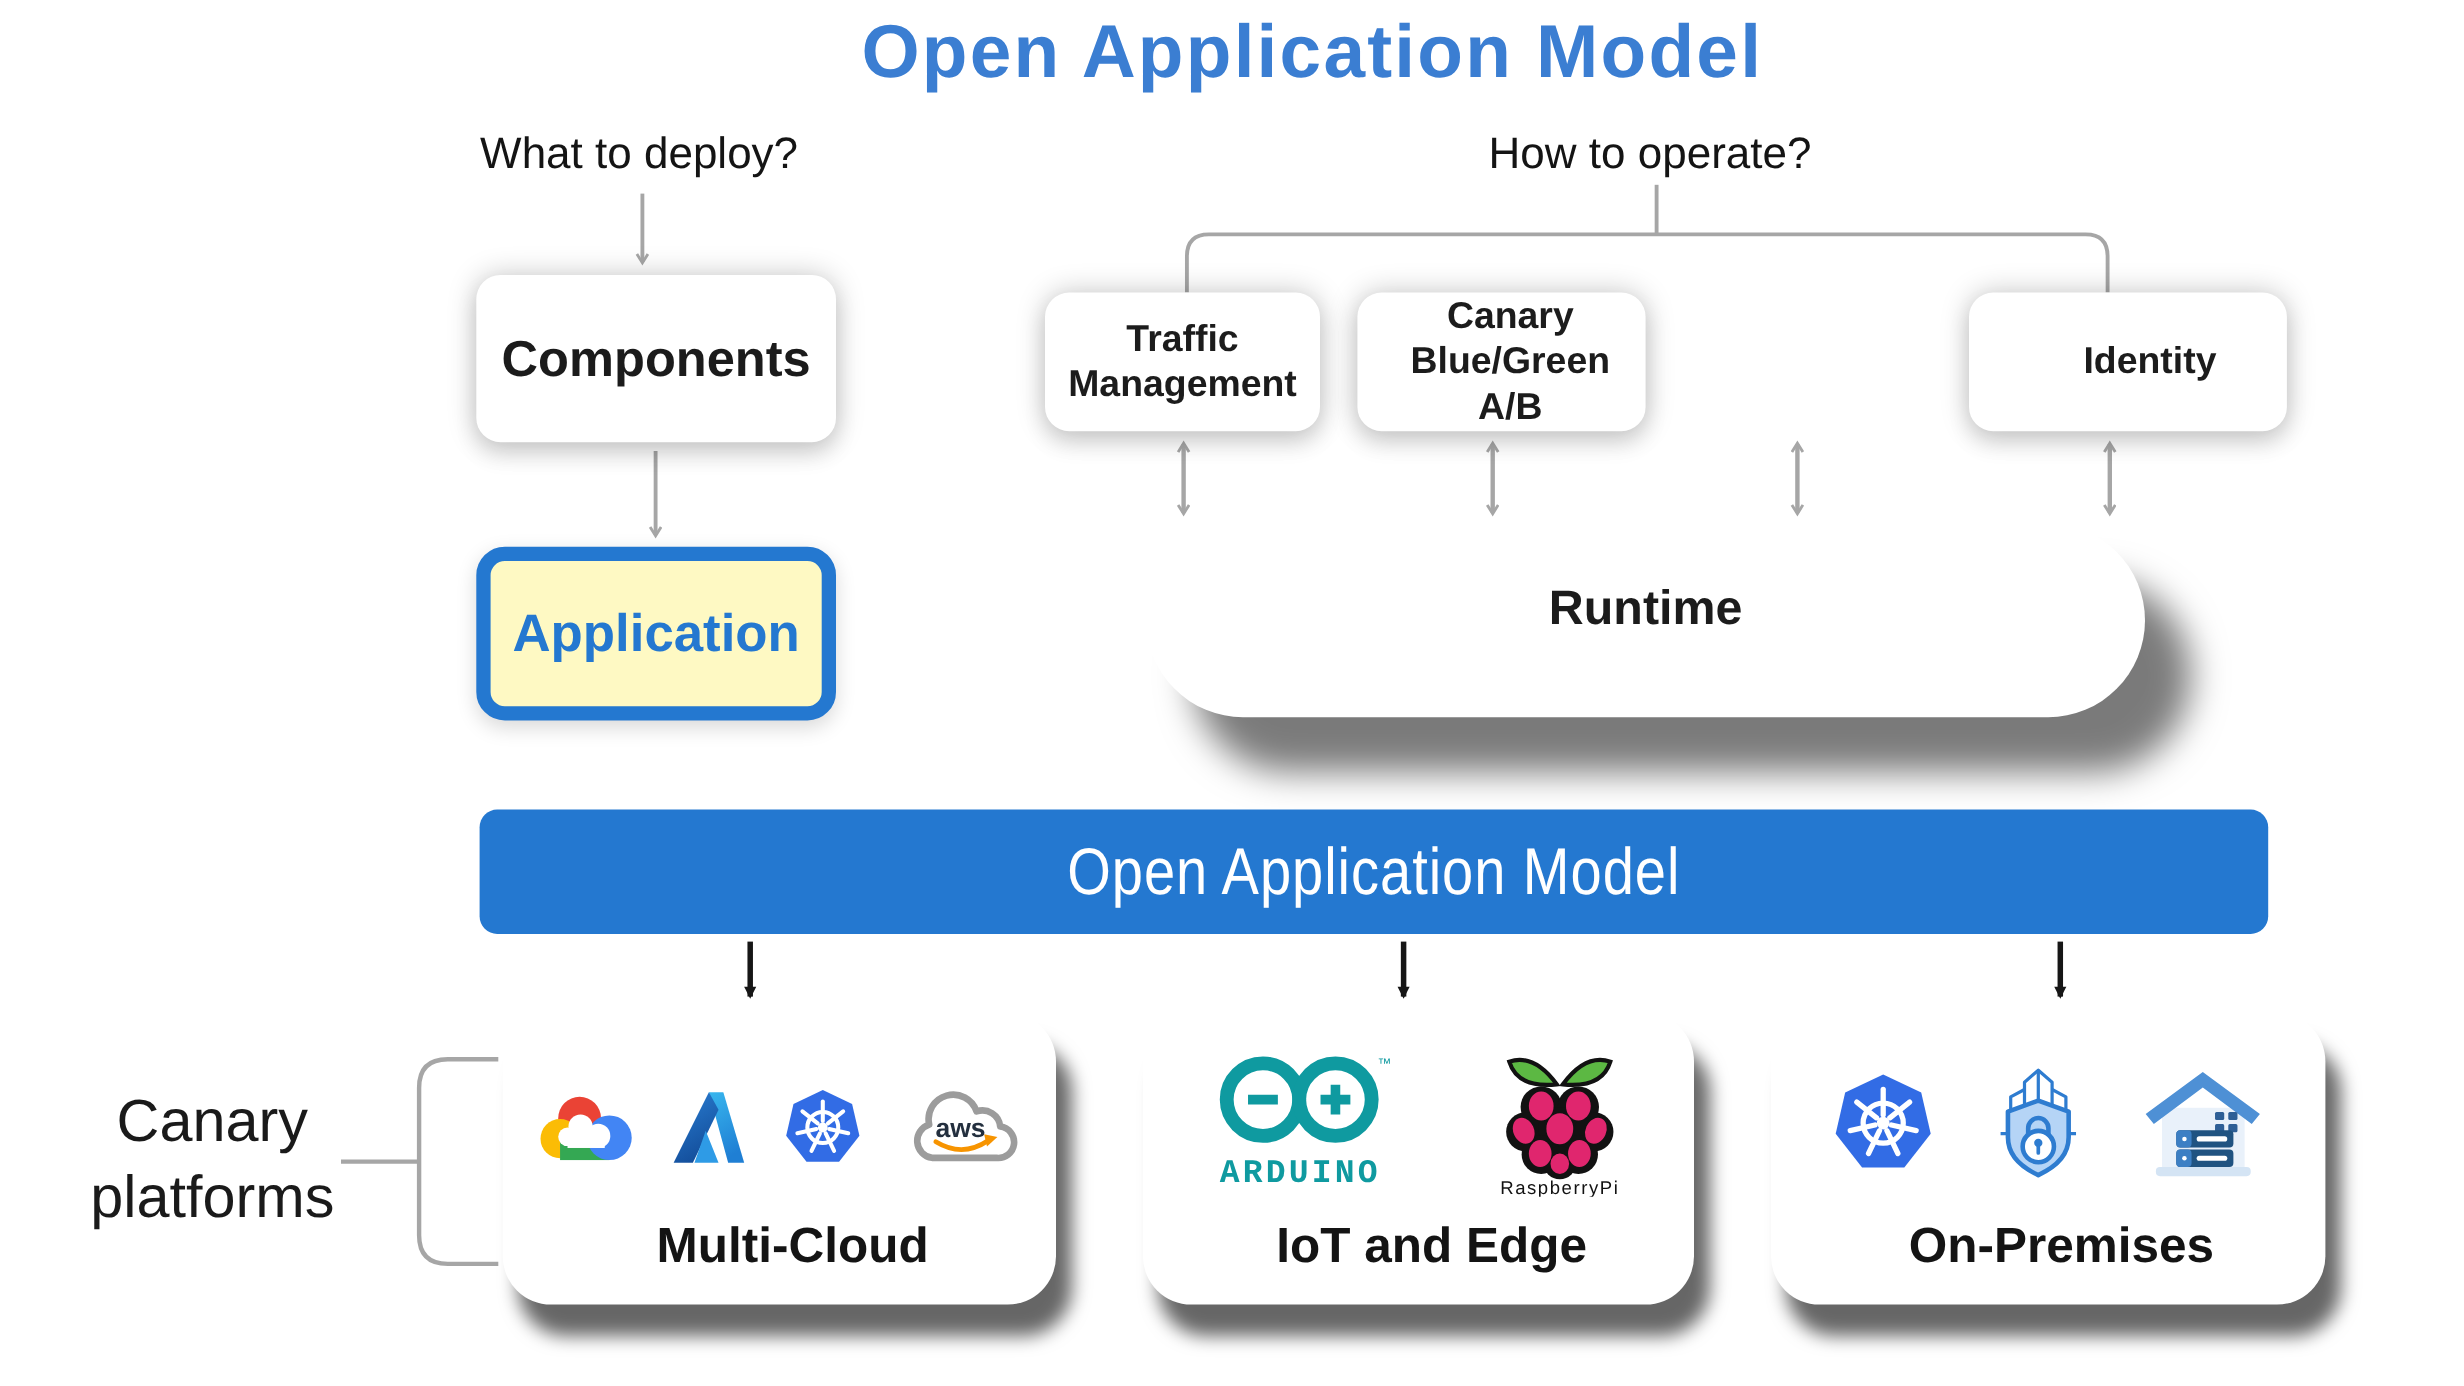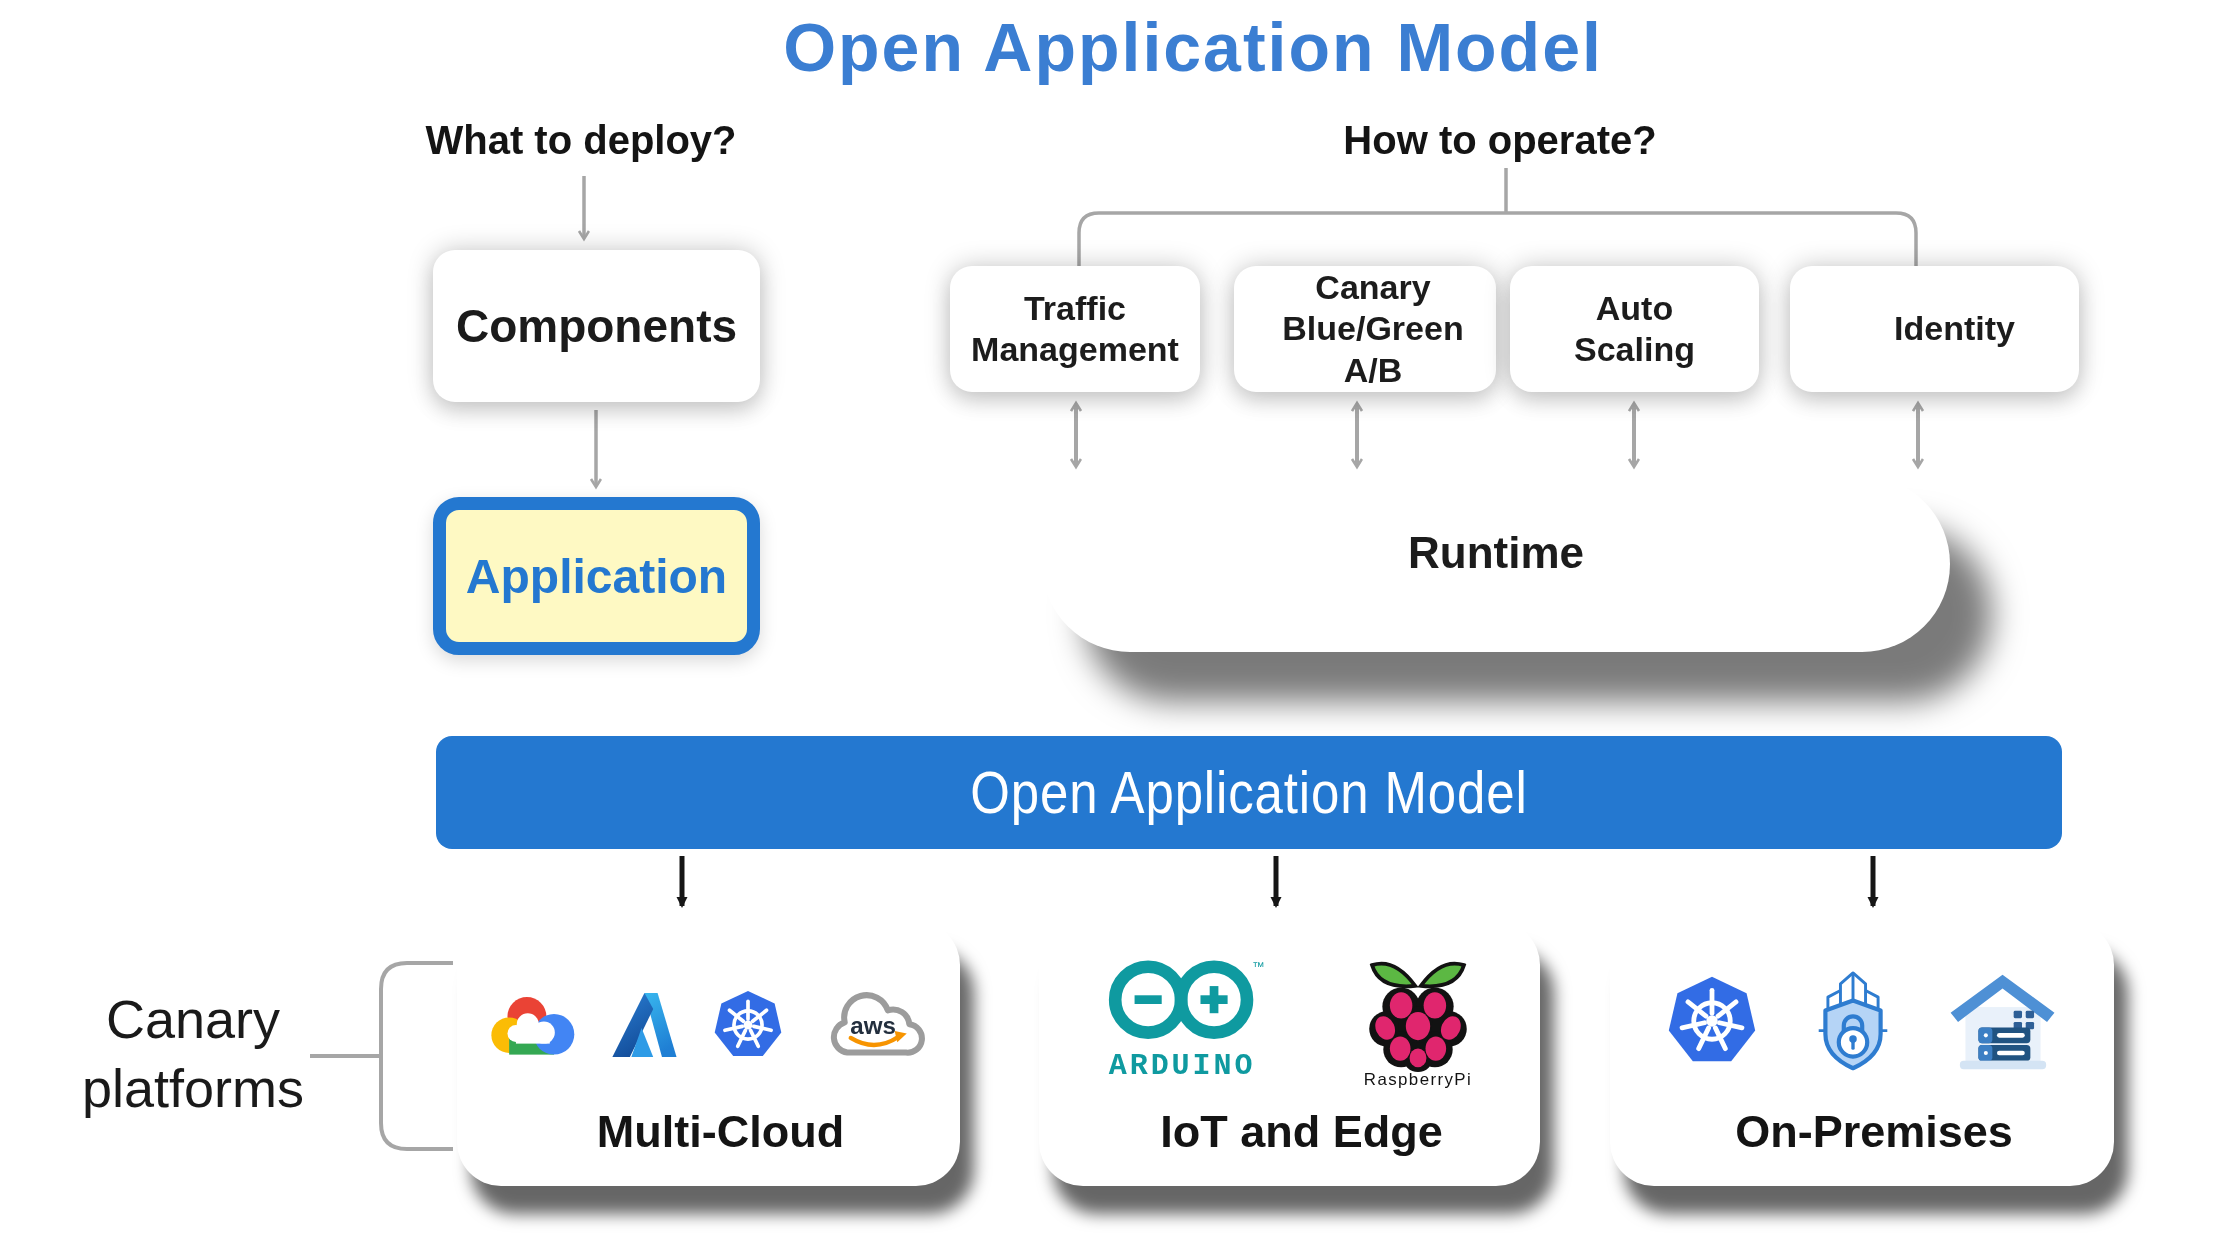--- a/index.html
+++ b/index.html
@@ -1,21 +1,21 @@
 <!DOCTYPE html>
 <html><head>
 <meta charset="utf-8">
 <style>
   html,body{margin:0;padding:0;background:#ffffff;}
   .canvas{position:relative;width:2240px;height:1260px;background:#ffffff;overflow:hidden;
           font-family:"Liberation Sans",sans-serif;color:#1d1d1d;}
   .abs{position:absolute;}
   .page-title{left:1193px;top:8px;transform:translateX(-50%);white-space:nowrap;
               font-size:68px;font-weight:bold;letter-spacing:2px;color:#3b7ed2;}
-  .question{transform:translateX(-50%);white-space:nowrap;font-size:40px;font-weight:700;color:#141414;}
+  .question{transform:translateX(-50%);white-space:nowrap;font-size:40px;font-weight:400;color:#141414;}
   .whitebox{background:#fff;border-radius:22px;display:flex;align-items:center;justify-content:center;
             text-align:center;font-weight:bold;white-space:pre-line;
             box-shadow:0 0 26px rgba(0,0,0,.22),0 12px 20px rgba(0,0,0,.10);}
   .components-box{left:433px;top:250px;width:327px;height:152px;font-size:46px;color:#1b1b1b;}
   .application-box{left:433px;top:497px;width:327px;height:158px;box-sizing:border-box;
             border:13px solid #2478d0;border-radius:26px;background:#fef9c3;display:flex;align-items:center;
             justify-content:center;font-size:48px;font-weight:bold;color:#2478d0;
             box-shadow:0 6px 18px rgba(0,0,0,.15);}
   .trait-box{top:266px;height:126px;font-size:34px;line-height:1.22;color:#1c1c1c;}
   .traits-pill{left:1042px;top:476px;width:908px;height:176px;background:#fff;border-radius:90px;
@@ -90,24 +90,20 @@
 
   <div class="abs whitebox trait-box" style="left:950px;width:250px;">
     <span>Traffic
 Management</span>
   </div>
   <div class="abs whitebox trait-box" style="left:1234px;width:246px;padding-left:16px;">
     <span>Canary
 Blue/Green
 A/B</span>
   </div>
-  <div class="abs whitebox trait-box" style="left:1510px;width:249px;">
-    <span>Auto
-Scaling</span>
-  </div>
   <div class="abs whitebox trait-box" style="left:1790px;width:249px;padding-left:40px;">
     <span>Identity</span>
   </div>
 
   <div class="abs traits-pill">
     <span>Runtime</span>
   </div>
 
   <div class="abs oam-bar">
     <span class="oam-bar-label">Open Application Model</span>

